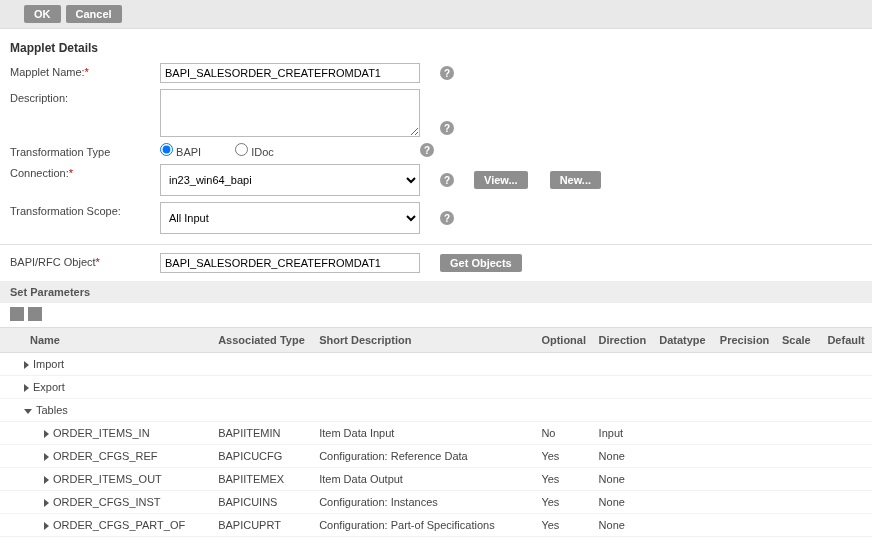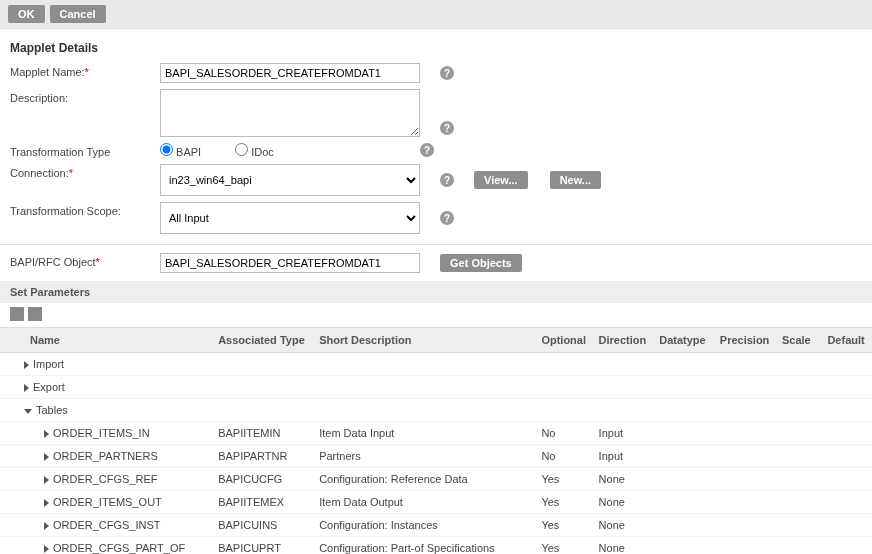--- a/index.html
+++ b/index.html
@@ -1,17 +1,17 @@
 <!DOCTYPE html>
 <html><head>
 <meta charset="utf-8">
 <style>
 * { box-sizing: border-box; margin: 0; padding: 0; font-family: Arial, Helvetica, sans-serif; }
 body { background: #fff; font-size: 11px; color: #333; width: 872px; }
-.topbar { background: #e9e9e9; padding: 5px 8px; border-bottom: 1px solid #ddd; }
+.topbar { background: #e9e9e9; padding: 5px 24px; border-bottom: 1px solid #ddd; }
 .btn { display: inline-block; background: #8e8e8e; color: #fff; border: none; padding: 3px 10px; font-size: 11px; font-weight: bold; border-radius: 2px; cursor: pointer; margin-right: 2px; }
 .section { padding: 6px 10px 2px; }
 .section-title { font-weight: bold; font-size: 12px; margin: 6px 0 8px; color: #333; }
 .form-row { display: flex; align-items: flex-start; margin-bottom: 6px; }
 .form-label { width: 150px; padding-top: 3px; color: #444; }
 .req { color: #c00; }
 .form-ctrl { display: flex; align-items: center; gap: 20px; }
 input[type=text], textarea, select { border: 1px solid #bbb; padding: 2px 4px; font-size: 11px; font-family: inherit; }
 input[type=text] { width: 260px; height: 20px; }
 textarea { width: 260px; height: 48px; resize: both; }
@@ -172,31 +172,20 @@
         <td>BAPIITEMIN</td>
         <td>Item Data Input</td>
         <td>No</td>
         <td>Input</td>
         <td></td>
         <td></td>
         <td></td>
         <td></td>
       </tr>
       <tr>
-        <td class="indent-2"><span class="expander exp-right"></span><span>ORDER_PARTNERS</span></td>
-        <td>BAPIPARTNR</td>
-        <td>Partners</td>
-        <td>No</td>
-        <td>Input</td>
-        <td></td>
-        <td></td>
-        <td></td>
-        <td></td>
-      </tr>
-      <tr>
         <td class="indent-2"><span class="expander exp-right"></span><span>ORDER_CFGS_REF</span></td>
         <td>BAPICUCFG</td>
         <td>Configuration: Reference Data</td>
         <td>Yes</td>
         <td>None</td>
         <td></td>
         <td></td>
         <td></td>
         <td></td>
       </tr>

